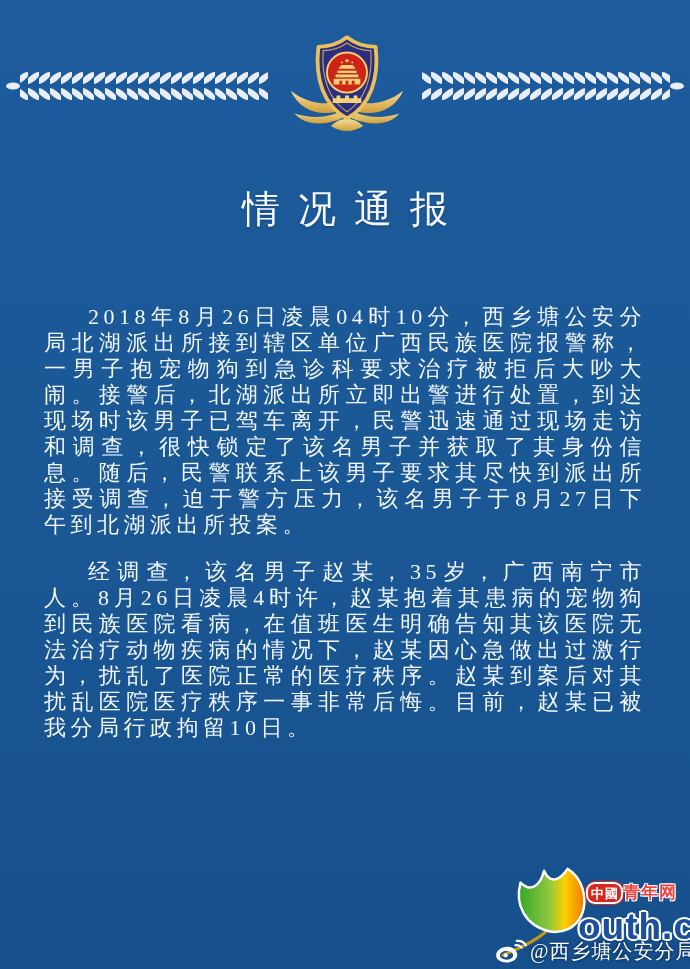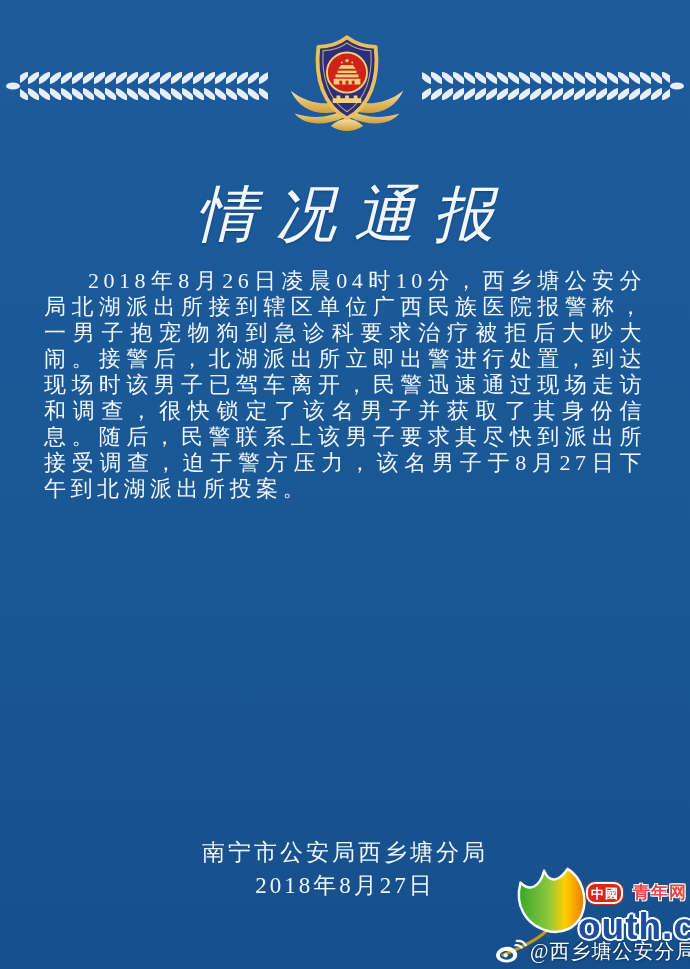--- a/index.html
+++ b/index.html
@@ -14,46 +14,45 @@
   .page { position:absolute; inset:0; }
 
   
   .band { position:absolute; top:68px; width:262px; height:36px; }
   .band-left  { left:6px; }
   .band-right { right:6px; }
   .badge { position:absolute; top:24px; left:50%; margin-left:-60px; width:124px; height:120px; }
 
   
   .title {
-    position:absolute; top:174px; left:0; width:100%;
-    text-align:center; font-size:61px; font-weight:400;
+    position:absolute; top:184px; left:0; width:100%;
+    text-align:center; font-size:38px; font-weight:400;
     letter-spacing:18px; text-indent:18px;
     text-shadow:0 1px 2px rgba(0,20,50,.35);
-    font-style:italic;
   }
 
   
   .bodytext {
     position:absolute; top:268px; left:44px; width:602px;
     font-size:22px; line-height:26px; letter-spacing:4.5px;
     text-align:justify; text-justify:inter-ideograph;
   }
-  .bodytext p { text-indent:2em; }
+  .bodytext p { text-indent:2em;margin-top:36px; }
   .bodytext p + p { margin-top:21px; }
 
   
   .signature {
     position:absolute; top:836px; left:0; width:100%;
     text-align:center; font-size:23px; line-height:33px; letter-spacing:3px;
   }
 
   
   .watermark { position:absolute; right:0; bottom:0; width:196px; height:108px; }
   .leaf { position:absolute; left:0; top:0; width:104px; height:98px; }
-  .brand-top { position:absolute; left:92px; top:20px; display:flex; align-items:center; gap:10px; white-space:nowrap; }
+  .brand-top { position:absolute; left:92px; top:20px; display:flex; align-items:center; gap:0; white-space:nowrap; }
   .cn-badge {
     display:inline-block; background:#d6281e; color:#fff;
     border:2px solid #fff; box-shadow:0 0 0 1px #d6281e;
     border-radius:9px; font-size:13px; font-weight:bold;
     padding:3px 2px 2px 3px; letter-spacing:1px; line-height:1;
   }
   .cn-rest {
     color:#ef4444; font-weight:bold; font-size:17px; letter-spacing:1px;
     text-shadow:-1px -1px 0 #fff,1px -1px 0 #fff,-1px 1px 0 #fff,1px 1px 0 #fff;
   }
@@ -124,26 +123,23 @@
     <rect x="63.5" y="57.5" width="3" height="4" fill="#cf2318"></rect>
     <rect x="70" y="57.5" width="3" height="4" fill="#cf2318"></rect>
 
     <path d="M50 76 h4 v-3 h4 v3 h5 v-3 h4 v3 h5 v-3 h4 v3 h4 v5 h-30 Z" fill="#f3d27a"></path>
   </svg>
 
   <h1 class="title">情况通报</h1>
 
   <main class="bodytext">
     <p>2018年8月26日凌晨04时10分，西乡塘公安分局北湖派出所接到辖区单位广西民族医院报警称，一男子抱宠物狗到急诊科要求治疗被拒后大吵大闹。接警后，北湖派出所立即出警进行处置，到达现场时该男子已驾车离开，民警迅速通过现场走访和调查，很快锁定了该名男子并获取了其身份信息。随后，民警联系上该男子要求其尽快到派出所接受调查，迫于警方压力，该名男子于8月27日下午到北湖派出所投案。</p>
+    <p>经调查，该名男子赵某，35岁，广西南宁市人。8月26日凌晨4时许，赵某抱着其患病的宠物狗到民族医院看病，在值班医生明确告知其该医院无法治疗动物疾病的情况下，赵某因心急做出过激行为，扰乱了医院正常的医疗秩序。赵某到案后对其扰乱医院医疗秩序一事非常后悔。目前，赵某已被我分局行政拘留10日。</p>
   </main>
 
-  <div class="signature">
-    <div>南宁市公安局西乡塘分局</div>
-    <div>2018年8月27日</div>
-  </div>
 
   <div class="watermark">
     <svg class="leaf" viewBox="0 0 104 100">
       <defs>
         <linearGradient id="leafG" x1="0" y1="0" x2="1" y2="0">
           <stop offset="0" stop-color="#35a829"></stop>
           <stop offset="0.45" stop-color="#8cc63f"></stop>
           <stop offset="0.7" stop-color="#fdd000"></stop>
           <stop offset="1" stop-color="#ef7a00"></stop>
         </linearGradient>

